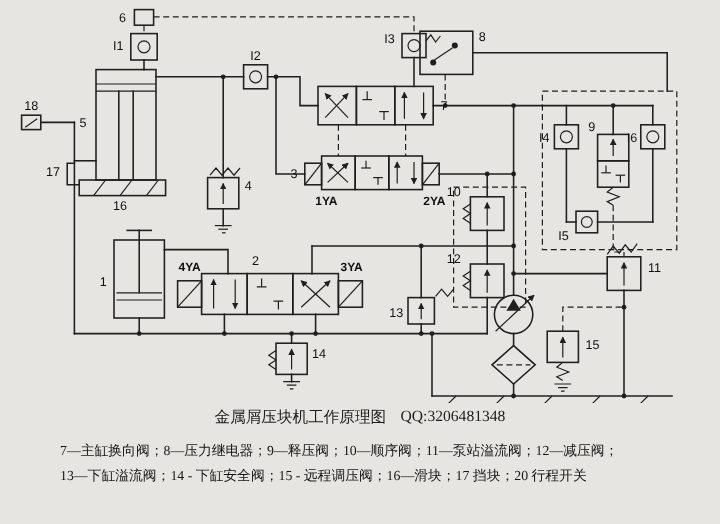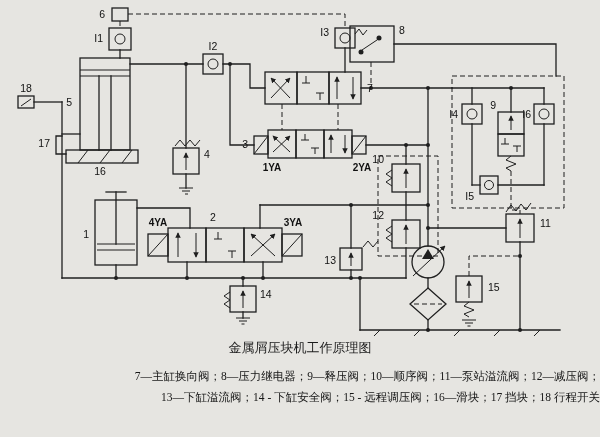--- a/index.html
+++ b/index.html
@@ -9,21 +9,21 @@
   .ln{stroke:#1f1f1f;stroke-width:1.3;fill:none;stroke-linecap:square;}
   .tn{stroke:#1f1f1f;stroke-width:1;fill:none;}
   .dsh{stroke:#1f1f1f;stroke-width:1;fill:none;stroke-dasharray:5 3;}
   .bx{stroke:#1f1f1f;stroke-width:1.3;fill:none;}
   .dot{fill:#1f1f1f;stroke:none;}
   text.lb{font:10.5px "Liberation Sans",sans-serif;fill:#111;}
   text.ya{font:600 10px "Liberation Sans",sans-serif;fill:#111;}
   .caption{display:flex;justify-content:center;gap:12px;font:13px "Liberation Serif",serif;color:#1c1c1c;margin-top:3px;}
   .legend{margin-top:9px;font:11.5px "Liberation Serif",serif;color:#161616;line-height:21px;}
   .legend .l1{padding-left:3px;}
-  .legend .l2,.legend .l3{padding-left:50px;text-align:right;}
+  .legend .l2,.legend .l3{padding-left:50px;}
 </style>
 </head>
 <body>
 
 <div class="page">
 
 <svg width="600" height="336" viewBox="0 0 600 336">
   <defs>
     <marker id="ah" viewBox="0 0 8 8" refX="7" refY="4" markerWidth="5.5" markerHeight="5.5" orient="auto-start-reverse">
       <path d="M0,0 L8,4 L0,8 z" fill="#1f1f1f"></path>
@@ -331,19 +331,20 @@
     <line class="tn" x1="380" y1="330" x2="374" y2="336"></line>
     <line class="tn" x1="420" y1="330" x2="414" y2="336"></line>
     <line class="tn" x1="460" y1="330" x2="454" y2="336"></line>
     <line class="tn" x1="500" y1="330" x2="494" y2="336"></line>
     <line class="tn" x1="540" y1="330" x2="534" y2="336"></line>
   </g>
 </svg>
 
 <div class="caption">
   <span>金属屑压块机工作原理图</span>
+  <span>QQ:3206481348</span>
 </div>
 <div class="legend">
   <div class="l2">7—主缸换向阀；8—压力继电器；9—释压阀；10—顺序阀；11—泵站溢流阀；12—减压阀；</div>
-  <div class="l3">13—下缸溢流阀；14 - 下缸安全阀；15 - 远程调压阀；16—滑块；17 挡块；18 行程开关</div>
+  <div class="l3">13—下缸溢流阀；14 - 下缸安全阀；15 - 远程调压阀；16—滑块；17 挡块；20 行程开关</div>
 </div>
 
 </div>
 
 </body></html>

